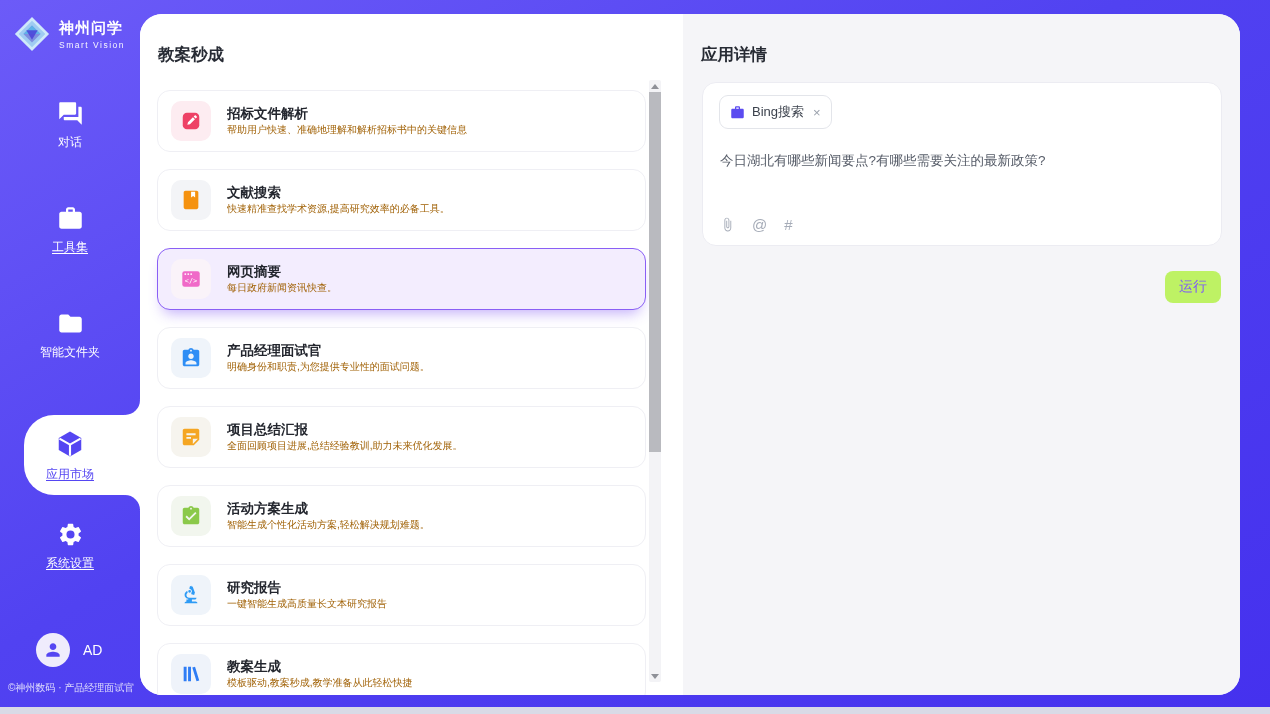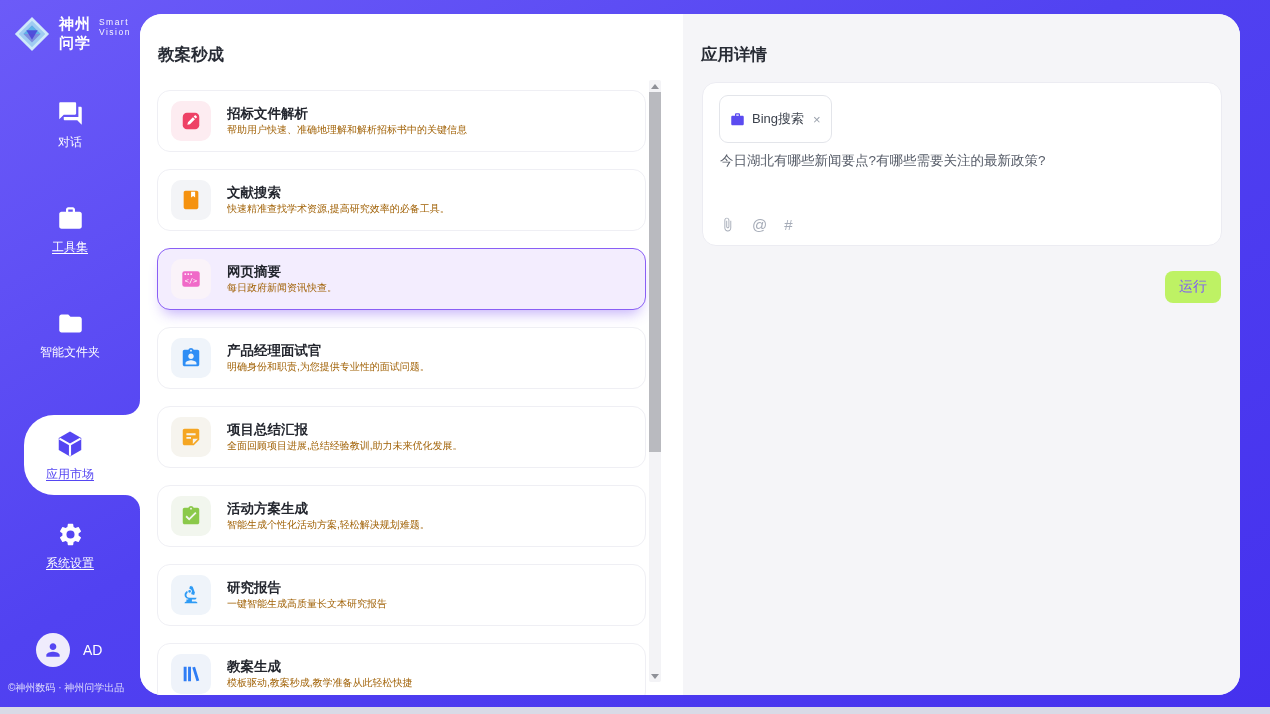--- a/index.html
+++ b/index.html
@@ -12,21 +12,21 @@
   }
   
   .frame {
     position:absolute; left:0; top:0; right:0; bottom:7px;
     background:linear-gradient(150deg,#6c5bf8 0%,#5142f1 45%,#4531ee 100%);
   }
   
   .sidebar { position:absolute; left:0; top:0; width:140px; height:100%; color:#fff; }
   .logo-row { display:flex; align-items:center; gap:8px; padding:15px 0 0 13px; }
   .logo-diamond { width:38px; height:38px; flex:0 0 auto; }
-  .brand-col { display:flex; flex-direction:row; }
+  .brand-col { display:flex; flex-direction:column; }
   .brand-name { font-size:15px; font-weight:bold; letter-spacing:1px; }
   .brand-sub { font-size:8.5px; letter-spacing:1.5px; margin-top:2px; opacity:.95; }
   .nav { position:absolute; top:100px; left:0; right:0; }
   .nav-item {
     display:flex; flex-direction:column; align-items:center;
     margin-bottom:54px; cursor:pointer;
   }
   .nav-icon { width:27px; height:27px; color:#fff; display:block; }
   .nav-icon svg { width:100%; height:100%; display:block; }
   .nav-label { font-size:12px; margin-top:7px; color:#fff; }
@@ -92,21 +92,21 @@
   .tri-up { width:0; height:0; border-left:4px solid transparent; border-right:4px solid transparent; border-bottom:5px solid #8f9198; }
   .tri-down { width:0; height:0; border-left:4px solid transparent; border-right:4px solid transparent; border-top:5px solid #8f9198; }
   .sb-thumb { position:absolute; top:12px; left:0; width:12px; height:360px; background:#b9babf; }
   
   .detail-panel { flex:1; background:#f5f5f8; position:relative; }
   .input-card {
     position:absolute; left:19px; right:18px; top:68px; height:164px;
     background:#fff; border:1px solid #ececf2; border-radius:14px;
   }
   .tool-tag {
-    position:absolute; left:16px; top:12px; height:48px;
+    position:absolute; left:16px; top:12px; height:34px;
     border:1px solid #e3e5ea; border-radius:9px; background:#fff;
     display:inline-flex; align-items:center; padding:0 10px; gap:7px;
   }
   .tool-tag svg { width:15px; height:15px; color:#5b4bf0; }
   .tag-label { font-size:13px; color:#3c424d; }
   .tag-close { font-size:13px; color:#9aa1ac; margin-left:2px; cursor:pointer; }
   .query { position:absolute; left:17px; top:68px; right:16px; font-size:13.5px; color:#565c68; line-height:1.5; }
   .attach-row { position:absolute; left:17px; bottom:13px; display:flex; align-items:center; gap:17px; color:#a6acb8; }
   .attach-row .glyph { font-size:15px; line-height:1; }
   .attach-row svg { width:15px; height:15px; display:block; }
@@ -180,21 +180,21 @@
         </div>
       </div>
     <div class="user-row">
       <div class="avatar">
         <svg viewBox="0 0 24 24" fill="currentColor">
             <path d="M12 12c2.21 0 4-1.79 4-4s-1.79-4-4-4-4 1.79-4 4 1.79 4 4 4zm0 2c-2.67 0-8 1.34-8 4v2h16v-2c0-2.66-5.33-4-8-4z"></path>
           </svg>
       </div>
       <span class="user-name">AD</span>
     </div>
-    <div class="copyright">©神州数码 · 神州问学出品</div>
+    <div class="copyright">©神州数码 · 产品经理面试官</div>
   </div>
 
   <div class="content">
 
     <div class="list-panel">
       <div class="panel-title">教案秒成</div>
       <div class="cards" id="cards">
           <div class="card">
             <div class="tile" style="background: rgb(253, 236, 241); color: rgb(238, 66, 102);">
               <svg viewBox="0 0 24 24">

